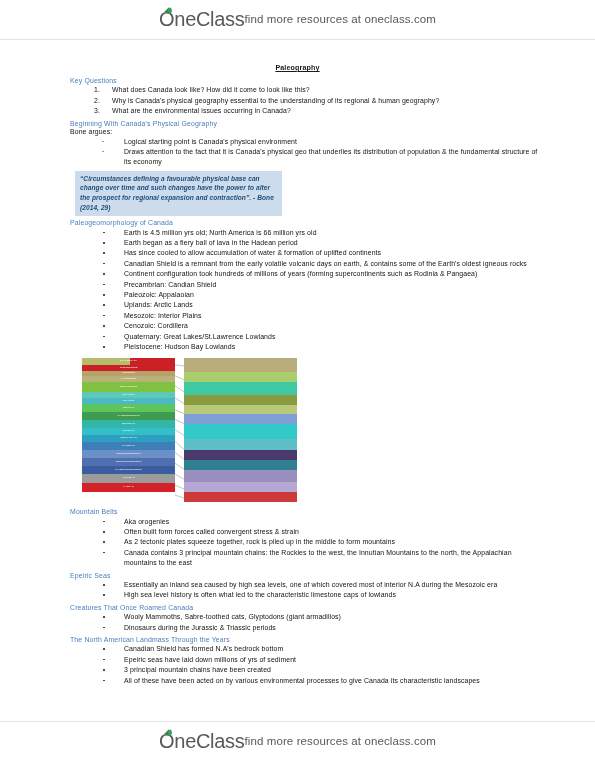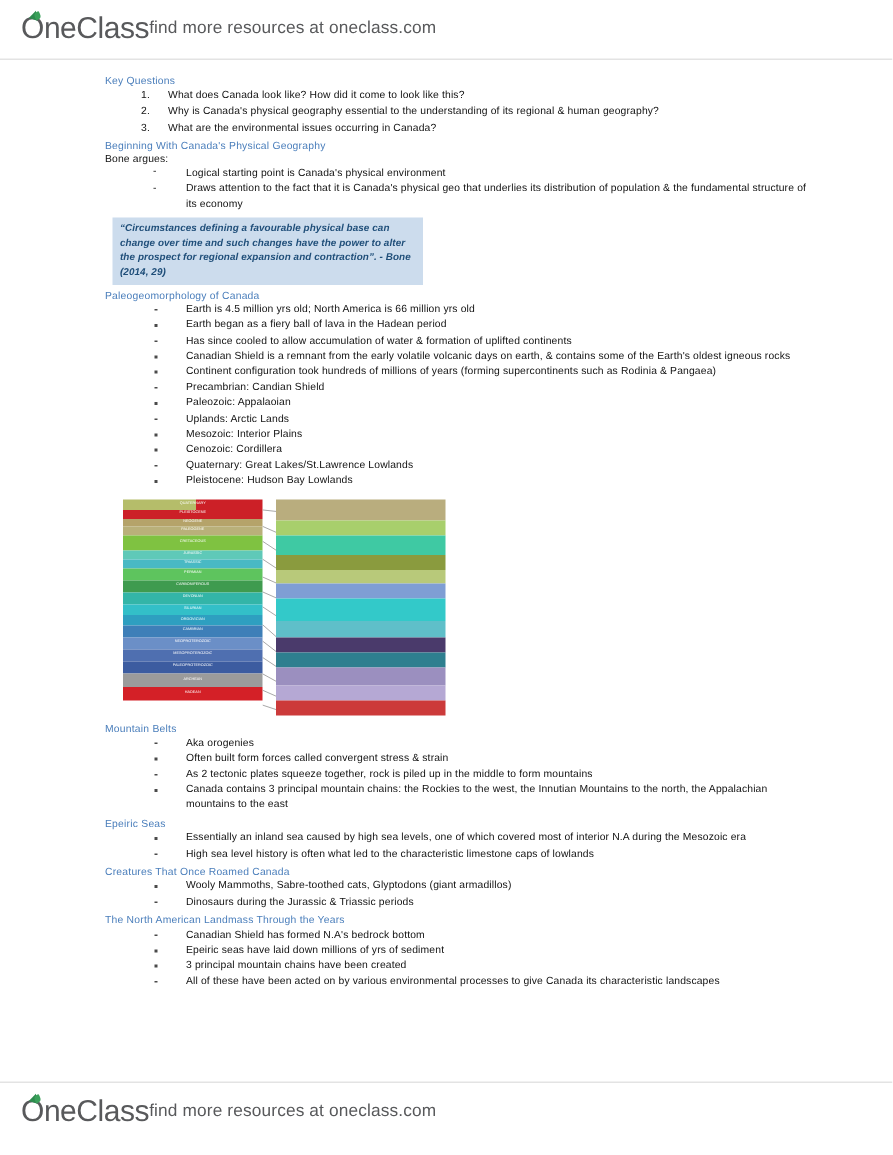--- a/index.html
+++ b/index.html
@@ -18,21 +18,21 @@
 
   
   .brand-bar {
     position: absolute;
     left: 0;
     width: 595px;
     height: 38px;
     box-sizing: border-box;
     display: flex;
     align-items: center;
-    justify-content: flex-start;
+    justify-content: center;
     padding: 0 14px 0 14px;
   }
   .brand-bar.header { top: 0; }
   .brand-bar.footer { top: 722px; }
 
   .logo {
     display: flex;
     align-items: baseline;
     position: relative;
     font-family: "Liberation Sans", sans-serif;
@@ -230,20 +230,21 @@
     <span class="leaf"></span>
     <span class="leaf2"></span>
     <span>OneClass</span>
   </div>
   <div class="tagline">find more resources at oneclass.com</div>
 </div>
 <div class="hairline top"></div>
 
 <div class="page">
 
+  <div class="doc-title">Paleography</div>
 
   <div class="content">
 
     <h2 class="section">Key Questions</h2>
     <ol class="numlist">
       <li>What does Canada look like? How did it come to look like this?</li>
       <li>Why is Canada's physical geography essential to the understanding of its regional &amp; human geography?</li>
       <li>What are the environmental issues occurring in Canada?</li>
     </ol>
 

